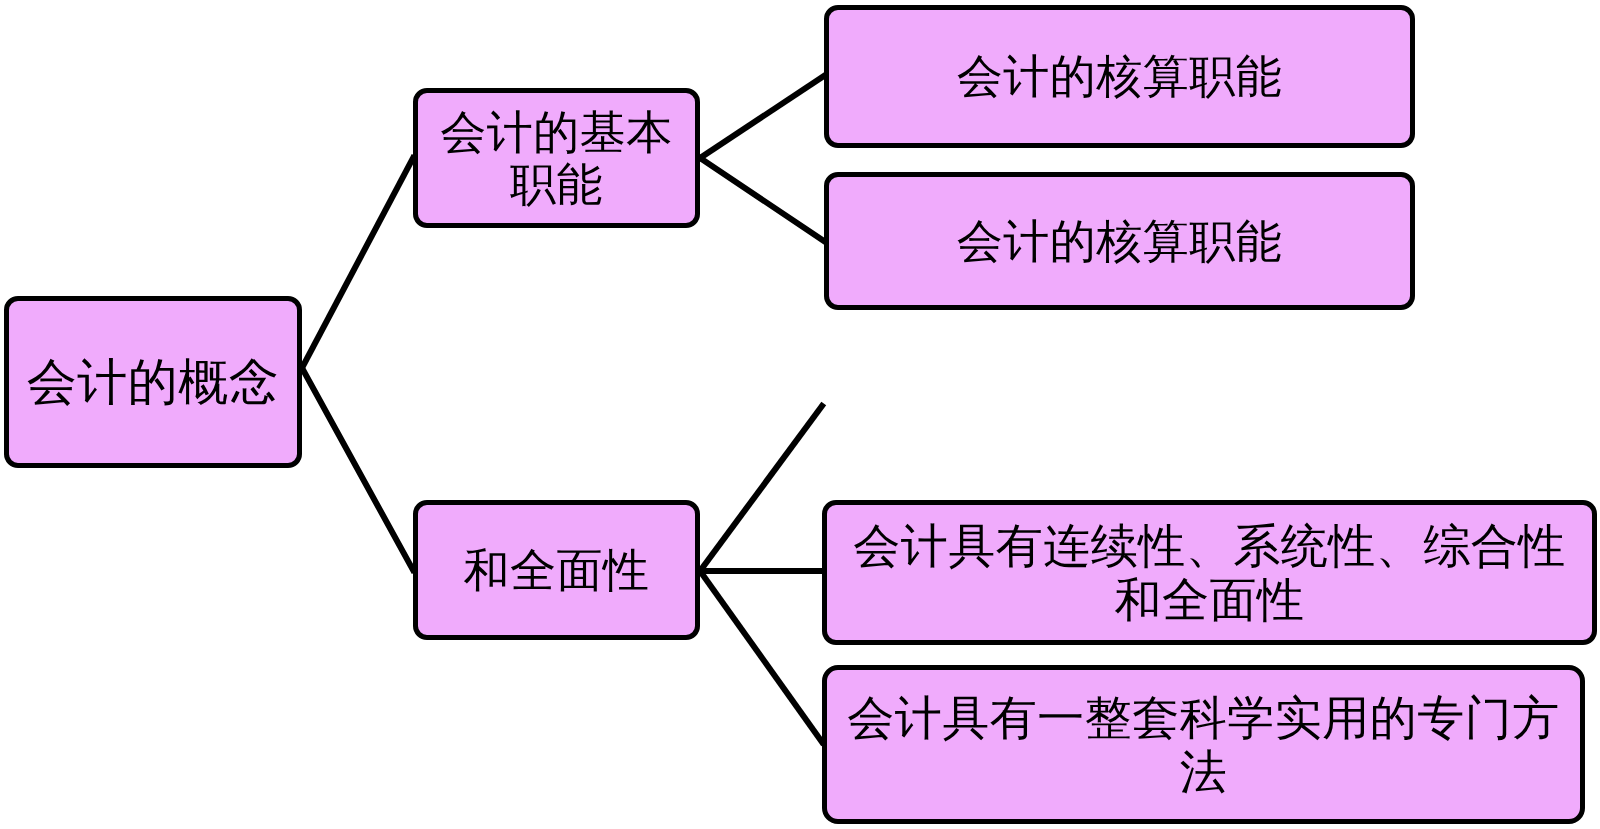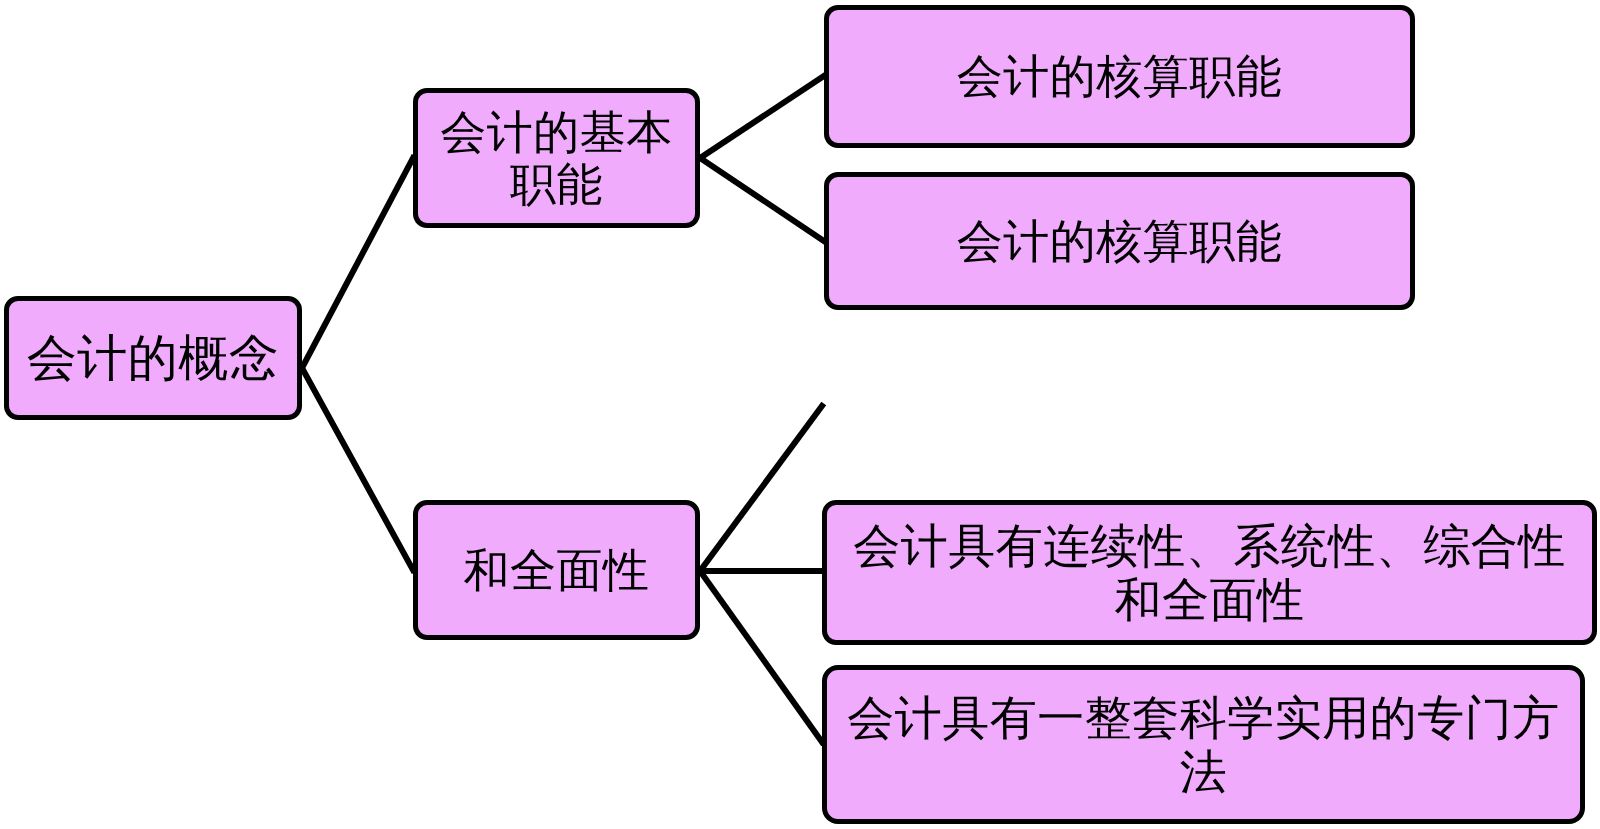--- a/index.html
+++ b/index.html
@@ -60,21 +60,21 @@
     <line x1="302" y1="368" x2="413" y2="570" stroke="#000000" stroke-width="6" stroke-linecap="square"></line>
 
     <line x1="700" y1="158" x2="824" y2="76" stroke="#000000" stroke-width="6" stroke-linecap="square"></line>
     <line x1="700" y1="158" x2="824" y2="241" stroke="#000000" stroke-width="6" stroke-linecap="square"></line>
 
     <line x1="700" y1="571" x2="822" y2="406" stroke="#000000" stroke-width="6" stroke-linecap="square"></line>
     <line x1="700" y1="571" x2="822" y2="571" stroke="#000000" stroke-width="6" stroke-linecap="square"></line>
     <line x1="700" y1="571" x2="822" y2="742" stroke="#000000" stroke-width="6" stroke-linecap="square"></line>
   </svg>
 
-  <div class="node-box" style="left:4px; top:296px; width:298px; height:124px; font-size:50px;">
+  <div class="node-box" style="left:4px; top:296px; width:298px; height:172px; font-size:50px;">
     <span class="node-label">会计的概念</span>
   </div>
 
   <div class="node-box" style="left:413px; top:88px; width:287px; height:140px; font-size:46px;">
     <span class="node-label">会计的基本
 职能</span>
   </div>
 
   <div class="node-box" style="left:413px; top:500px; width:287px; height:140px; font-size:46px;">
     <span class="node-label">和全面性</span>

